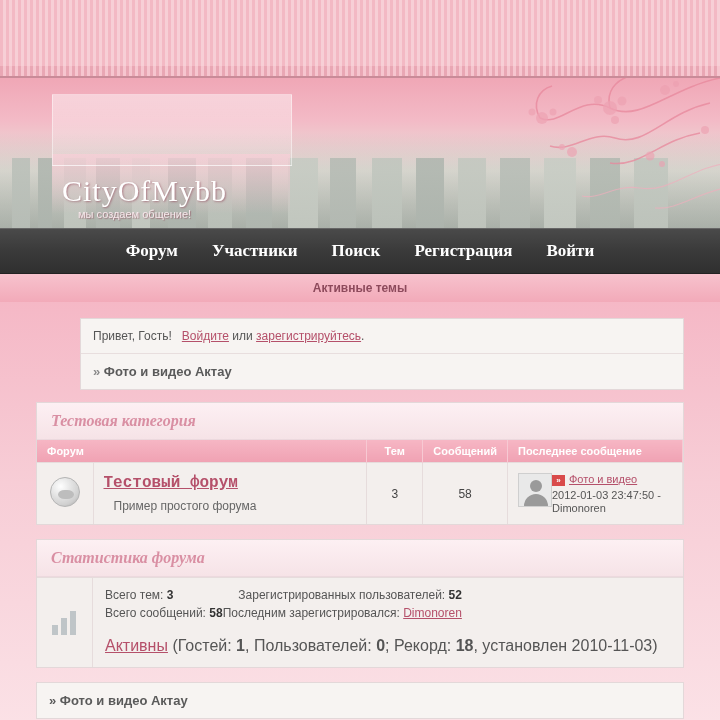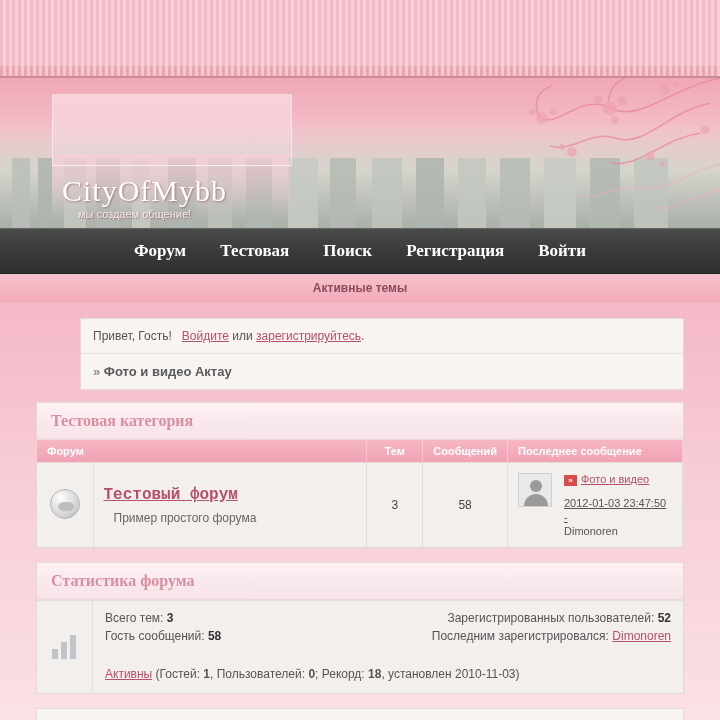--- a/index.html
+++ b/index.html
@@ -145,21 +145,21 @@
   .block{
     background:#f7f4f2;
     border:1px solid #e3d8d9;
     margin-bottom:14px;
   }
   .block-title{
     padding:9px 14px;
     background:linear-gradient(180deg,#fdf0f3,#f6e3e7);
     border-bottom:1px solid #ecd9de;
     font-family:"Liberation Serif", serif;
-    font-size:16px; font-weight:bold; color:#d98fa3;
+    font-size:16px; font-weight:bold; color:#d98fa3;font-style:italic;
   }
   table.forum{
     width:100%; border-collapse:collapse;
   }
   table.forum thead th{
     background:linear-gradient(180deg,#f6b6c4,#f0a2b3);
     color:#ffffff; font-size:11px; font-weight:bold;
     text-align:left; padding:5px 10px;
     border-right:1px solid #f7c9d3;
   }
@@ -182,59 +182,59 @@
     content:""; position:absolute; left:7px; top:12px; width:16px; height:9px;
     border-radius:50%/60%; background:#bdbdbd;
   }
   .forum-name{
     display:block; color:#b5506a; font-weight:bold; font-size:16px;
     text-decoration:underline; margin-bottom:7px;font-family:Liberation Mono, monospace;
   }
   .forum-desc{ color:#666; font-size:12px;padding-left:10px; }
   td.num{ width:56px; text-align:center; font-size:12px; color:#444; }
   td.last{ width:175px; font-size:11px; color:#555; }
-  .last-flex{ display:flex; gap:12px; align-items:flex-start; }
+  .last-flex{ display:flex; gap:0; align-items:flex-start; }
   .avatar{
     width:34px; height:34px; background:#e9e9e9; border:1px solid #cfcfcf;
     position:relative; flex:0 0 34px;
   }
   .avatar::before{
     content:""; position:absolute; left:11px; top:6px; width:12px; height:12px;
     border-radius:50%; background:#9a9a9a;
   }
   .avatar::after{
     content:""; position:absolute; left:5px; top:20px; width:24px; height:12px;
     border-radius:12px 12px 0 0; background:#9a9a9a;
   }
   .newflag{
     display:inline-block; width:13px; height:11px; margin-right:4px;
     background:#d94a4a; color:#fff; font-size:8px; line-height:11px;
     text-align:center; font-weight:bold; vertical-align:middle;
   }
   .last-link{ color:#b5506a; text-decoration:underline; font-size:11px; }
-  .last-date{ display:block; margin-top:10px; line-height:1.35;text-decoration:underline; }
+  .last-date{ display:block; margin-top:2px; line-height:1.35; }
 
   
   .stats-body{ display:flex; background:#f3efed; border-top:1px solid #e6dcdc; }
   .stats-icon-cell{
     width:56px; border-right:1px solid #e6dcdc; display:flex;
     align-items:center; justify-content:center; padding:10px 0;
   }
   .bars{ width:26px; height:24px; display:flex; align-items:flex-end; gap:3px; }
   .bars i{ display:block; width:6px; background:#bfc5c8; }
   .bars i:nth-child(1){ height:10px; }
   .bars i:nth-child(2){ height:17px; }
   .bars i:nth-child(3){ height:24px; }
   .stats-main{ flex:1; padding:10px 12px 12px 12px; }
-  .stats-grid{ display:flex; justify-content:space-between; }
+  .stats-grid{ display:flex; }
   .stats-grid .right{ text-align:right; }
   .stats-grid p{ margin:0 0 4px 0; font-size:12px; color:#555; }
   .stats-grid b{ color:#333; }
   .stats-grid a{ color:#b5506a; text-decoration:underline; }
-  .stats-foot{ margin-top:20px; font-size:12px; color:#555; }
+  .stats-foot{ margin-top:13px; font-size:16px; color:#555; }
   .stats-foot a{ color:#b5506a; text-decoration:underline; }
 
   .bottom-crumb{
     background:#f7f4f2; border:1px solid #e3d8d9;
     padding:10px 12px; font-weight:bold; color:#5a5a5a; font-size:13px;
   }
 </style>
 </head>
 <body>
 
@@ -278,21 +278,21 @@
     <div class="logo-box"></div>
   </div>
   <div class="logo-title">
     <span>City</span><span class="of">Of</span><span>Mybb</span>
   </div>
   <div class="logo-sub">мы создаем общение!</div>
 </div>
 
 <div class="nav">
   <a href="#">Форум</a>
-  <a href="#">Тестовая</a>
+  <a href="#">Участники</a>
   <a href="#">Поиск</a>
   <a href="#">Регистрация</a>
   <a href="#">Войти</a>
 </div>
 
 <div class="page-head">
   <span>Активные темы</span>
 </div>
 
 <div class="content">
@@ -358,21 +358,21 @@
           </span>
       </div>
       <div class="stats-main">
         <div class="stats-grid">
           <div class="left">
             <p>
               <span>Всего тем:</span>
               <b>3</b>
             </p>
             <p>
-              <span>Гость сообщений:</span>
+              <span>Всего сообщений:</span>
               <b>58</b>
             </p>
           </div>
           <div class="right">
             <p>
               <span>Зарегистрированных пользователей:</span>
               <b>52</b>
             </p>
             <p>
               <span>Последним зарегистрировался:</span>

